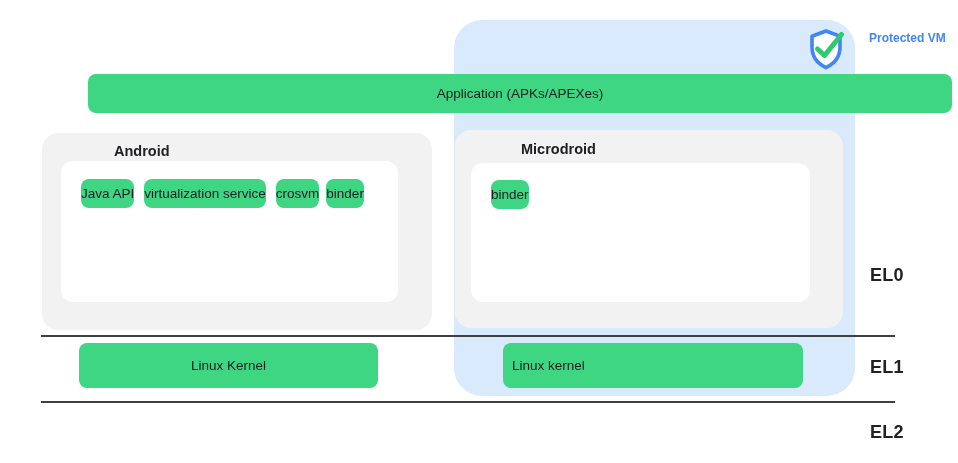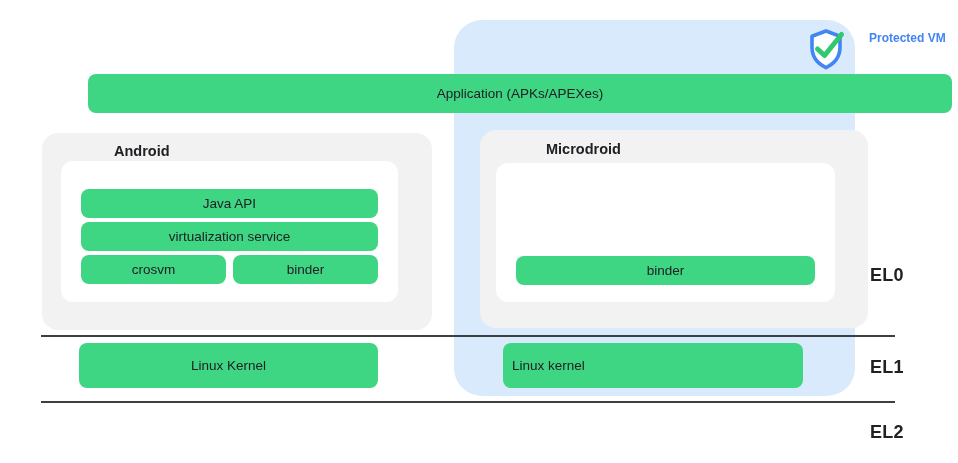--- a/index.html
+++ b/index.html
@@ -55,37 +55,36 @@
     width: 864px; height: 39px;
   }
 
   
   .group-box {
     position: absolute;
     background: var(--group_gray, #F2F2F2);
     border-radius: 16px;
   }
   .group-box.android   { left: 42px;  top: 133px; width: 390px; height: 197px; }
-  .group-box.microdroid{ left: 480px; top: 130px; width: 388px; height: 198px; }
+  .group-box.microdroid{ left: 455px; top: 130px; width: 388px; height: 198px; }
   .group-title {
     position: absolute;
     left: 28px; top: 10px;
     font-size: 14.5px;
     font-weight: bold;
     margin-left: 44px;
   }
   .group-box.microdroid .group-title { left: 22px; top: 11px; }
   .inner-box {
     position: absolute;
     background: #ffffff;
     border-radius: 12px;
     display: flex;
-    flex-direction: column;
-    gap: 4px;
-    justify-content: flex-end;
+    flex-direction: row;
+    gap: 10px;
   }
   .group-box.android .inner-box   { left: 19px; right: 34px; top: 28px; height: 141px; padding: 18px 20px; }
   .group-box.microdroid .inner-box{ left: 16px; right: 33px; top: 33px; height: 139px; padding: 17px 20px; }
   .inner-box .bar { height: 29px; flex: 0 0 29px; }
   .bar-row { display: flex; gap: 7px; height: 29px; flex: 0 0 29px; }
   .bar-row .bar { flex: 1 1 0; height: 29px; }
 
   
   .divider {
     position: absolute;

